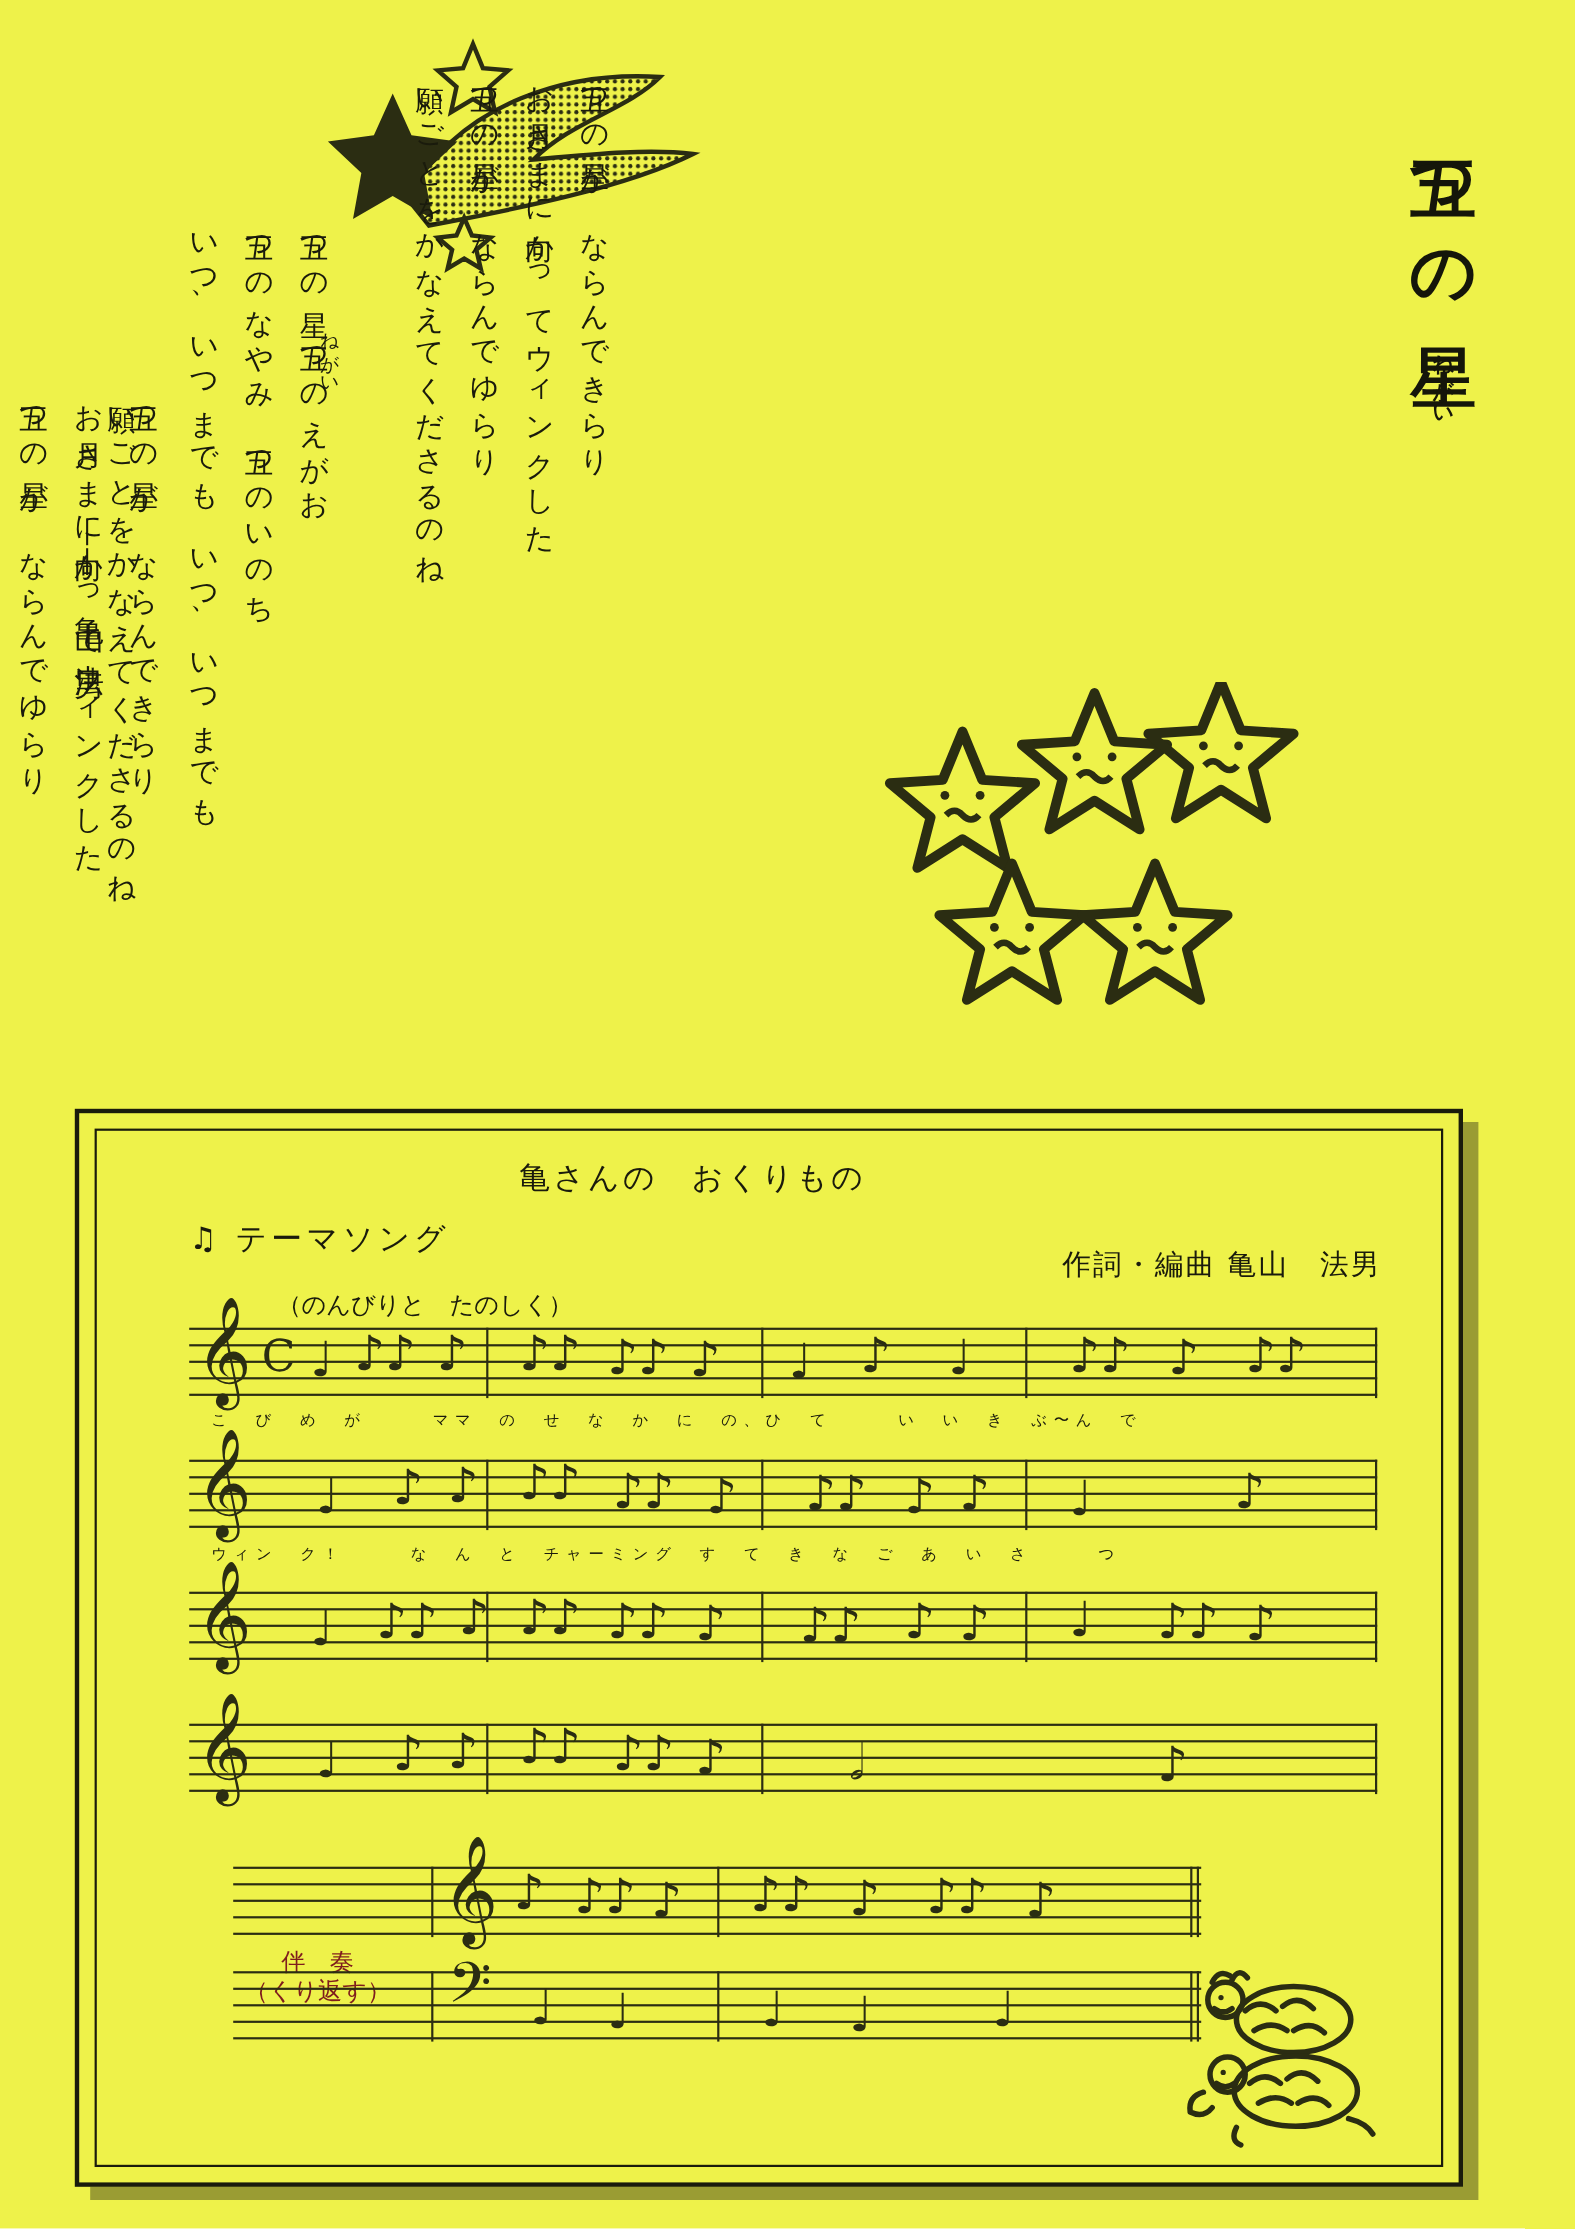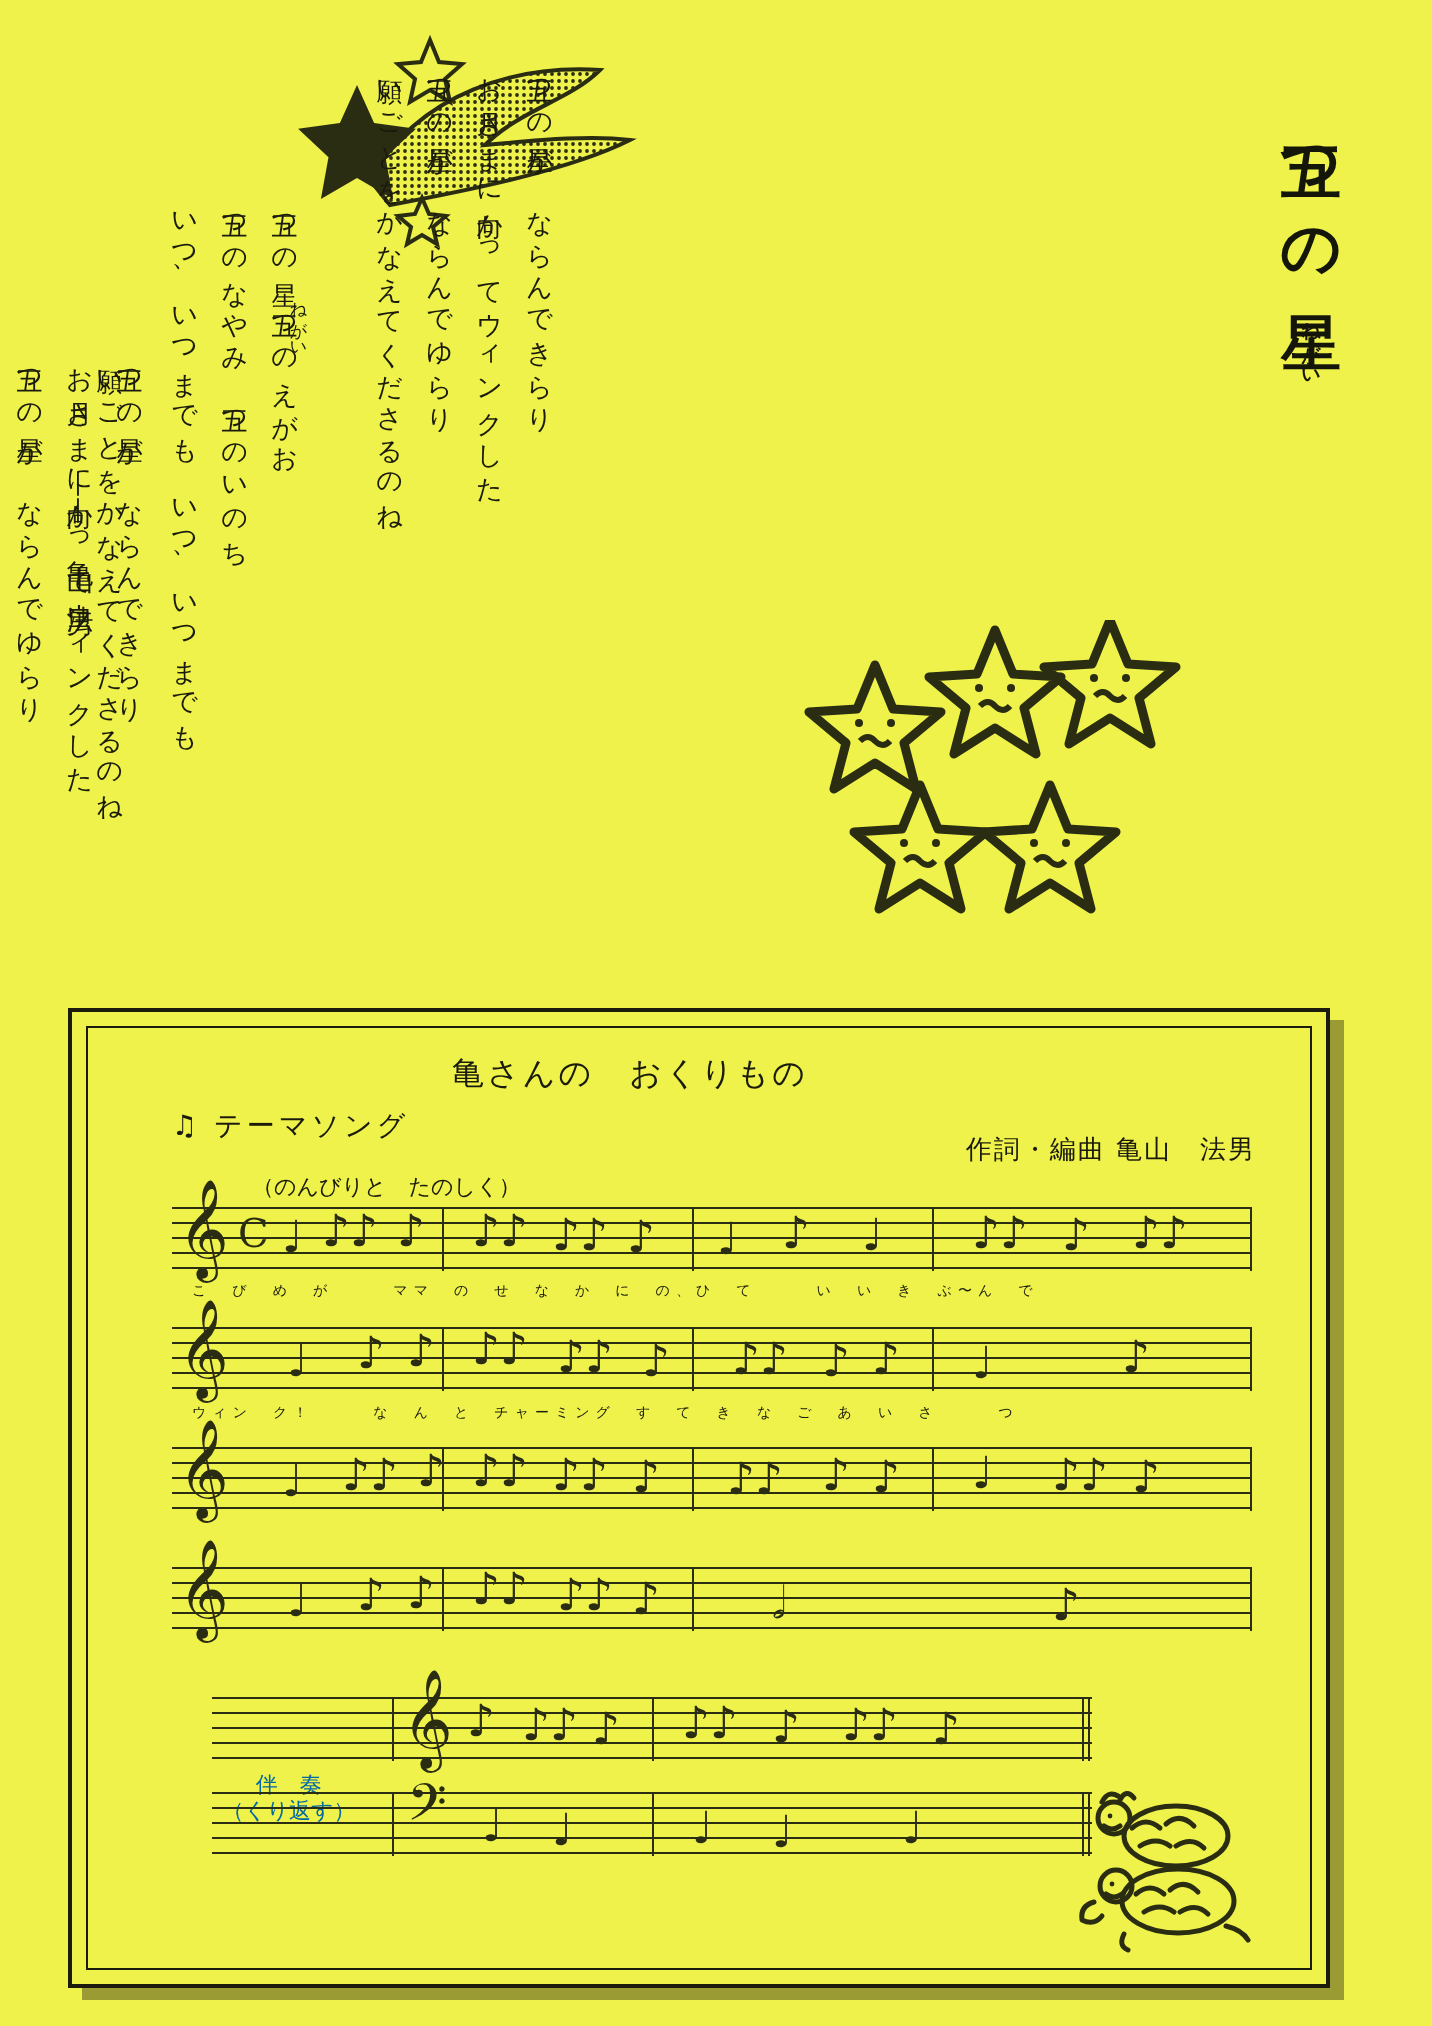--- a/index.html
+++ b/index.html
@@ -104,23 +104,23 @@
     left: 14px;
     top: 14px;
     right: 14px;
     bottom: 14px;
     border: 2px solid #1a1b0c;
     box-sizing: border-box;
   }
 
   .score-title {
     position: absolute;
-    left: 380px;
+    left: 400px;
     top: 40px;
-    font-size: 32px;
+    font-size: 28px;
     color: #1a1b0c;
     font-family: "DejaVu Sans", sans-serif;
     letter-spacing: 3px;
   }
   .theme-song {
     position: absolute;
     left: 100px;
     top: 95px;
     font-size: 28px;
     color: #1a1b0c;
@@ -206,21 +206,21 @@
     font-size: 14px;
     color: #1a1b0c;
     font-family: "DejaVu Sans", sans-serif;
     letter-spacing: 6px;
     white-space: nowrap;
   }
   .accomp-label {
     position: absolute;
     left: 150px;
     font-size: 22px;
-    color: #0369a1;
+    color: #7f1d1d;
     font-family: "DejaVu Sans", sans-serif;
     line-height: 1.2;
     text-align: center;
   }
   .turtle {
     position: absolute;
     right: 60px;
     bottom: 28px;
     width: 200px;
     height: 180px;

